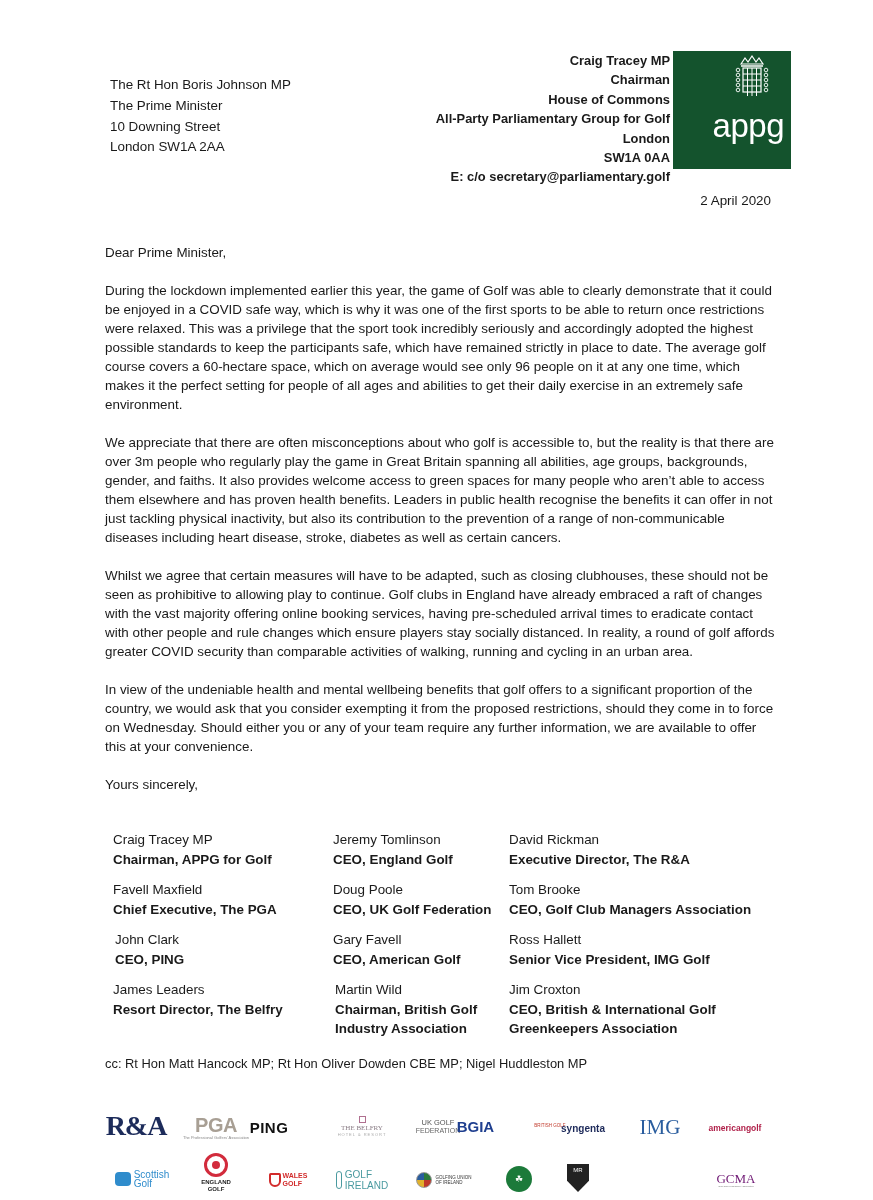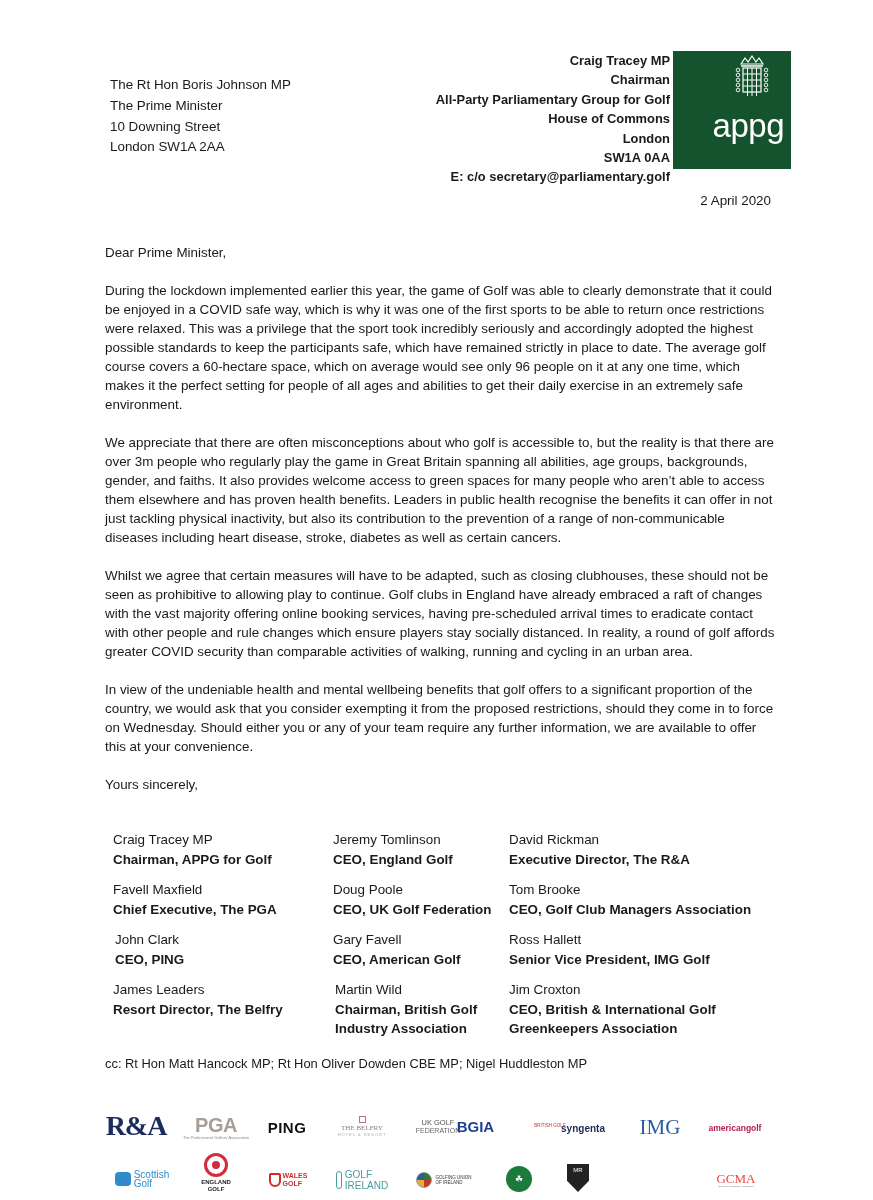--- a/index.html
+++ b/index.html
@@ -34,22 +34,22 @@
 <div class="abs recipient">
   <div>The Rt Hon Boris Johnson MP</div>
   <div>The Prime Minister</div>
   <div>10 Downing Street</div>
   <div>London SW1A 2AA</div>
 </div>
 
 <div class="abs sender">
   <div>Craig Tracey MP</div>
   <div>Chairman</div>
+  <div>House of Commons</div>
   <div>All-Party Parliamentary Group for Golf</div>
-  <div>House of Commons</div>
   <div>London</div>
   <div>SW1A 0AA</div>
   <div>E: c/o secretary@parliamentary.golf</div>
 </div>
 
 <div class="abs logo-box">
   <svg class="portcullis" viewBox="0 0 38 50">
 
     <path d="M8 10 L12 4 L15 8 L19 2 L23 8 L26 4 L30 10 Z" fill="none" stroke="#fff" stroke-width="1.2"></path>
     <line x1="8" y1="12" x2="30" y2="12" stroke="#fff" stroke-width="1.5"></line>
@@ -147,21 +147,21 @@
 
 <div class="abs logos">
 
   <div class="lg" style="left:10px;top:6px;width:52px;height:30px;">
     <span style="font-family:'Liberation Serif',serif;font-size:28px;font-weight:bold;color:#1c2b5a;letter-spacing:-1px;text-align:right;">R&amp;A</span>
   </div>
   <div class="lg" style="left:88px;top:4px;width:56px;height:36px;flex-direction:column;">
     <span style="font-size:20px;font-weight:bold;color:#a89f94;letter-spacing:-0.5px;line-height:20px;">PGA</span>
     <span style="font-size:4px;color:#888;line-height:5px;">The Professional Golfers' Association</span>
   </div>
-  <div class="lg" style="left:162px;top:10px;width:50px;height:24px;">
+  <div class="lg" style="left:144px;top:10px;width:50px;height:24px;">
     <span style="font-size:15px;font-weight:900;color:#111;letter-spacing:0.5px;">PING</span>
   </div>
   <div class="lg" style="left:234px;top:4px;width:56px;height:34px;flex-direction:column;">
     <span style="width:7px;height:7px;border:1px solid #b07090;display:block;margin-bottom:1px;"></span>
     <span style="font-family:'Liberation Serif',serif;font-size:7px;color:#8a7d86;line-height:8px;">THE BELFRY</span>
     <span style="font-size:4px;color:#aaa;line-height:5px;letter-spacing:1px;">HOTEL &amp; RESORT</span>
   </div>
   <div class="lg" style="left:310px;top:10px;width:56px;height:24px;flex-direction:column;">
     <span style="font-size:7.5px;color:#555;line-height:8px;">UK GOLF</span>
     <span style="font-size:7px;color:#666;line-height:8px;">FEDERATION</span>
@@ -224,16 +224,16 @@
     <span style="width:22px;height:28px;background:#222;clip-path:polygon(0 0,100% 0,100% 60%,50% 100%,0 60%);display:flex;align-items:flex-start;justify-content:center;color:#fff;font-size:6px;padding-top:3px;">MR</span>
   </div>
   <div class="lg" style="left:518px;top:60px;width:68px;height:28px;margin-top:40px;">
     <span style="width:12px;height:12px;border-radius:50%;background:#2f8ccc;display:inline-block;margin-right:2px;"></span>
     <span style="display:flex;flex-direction:column;">
       <span style="font-size:12px;font-weight:bold;color:#1f3f8f;line-height:12px;">BIGGA</span>
       <span style="font-size:2.5px;color:#777;line-height:4px;width:46px;overflow:hidden;">British and International Golf Greenkeepers Association</span>
     </span>
   </div>
   <div class="lg" style="left:606px;top:62px;width:60px;height:26px;flex-direction:column;">
-    <span style="font-family:'Liberation Serif',serif;font-size:13px;color:#ef4444;line-height:13px;">GCMA</span>
+    <span style="font-family:'Liberation Serif',serif;font-size:13px;color:#701a75;line-height:13px;">GCMA</span>
     <span style="font-size:2.5px;color:#777;line-height:4px;">Golf Club Managers Association</span>
   </div>
 </div>
 
 </body></html>

